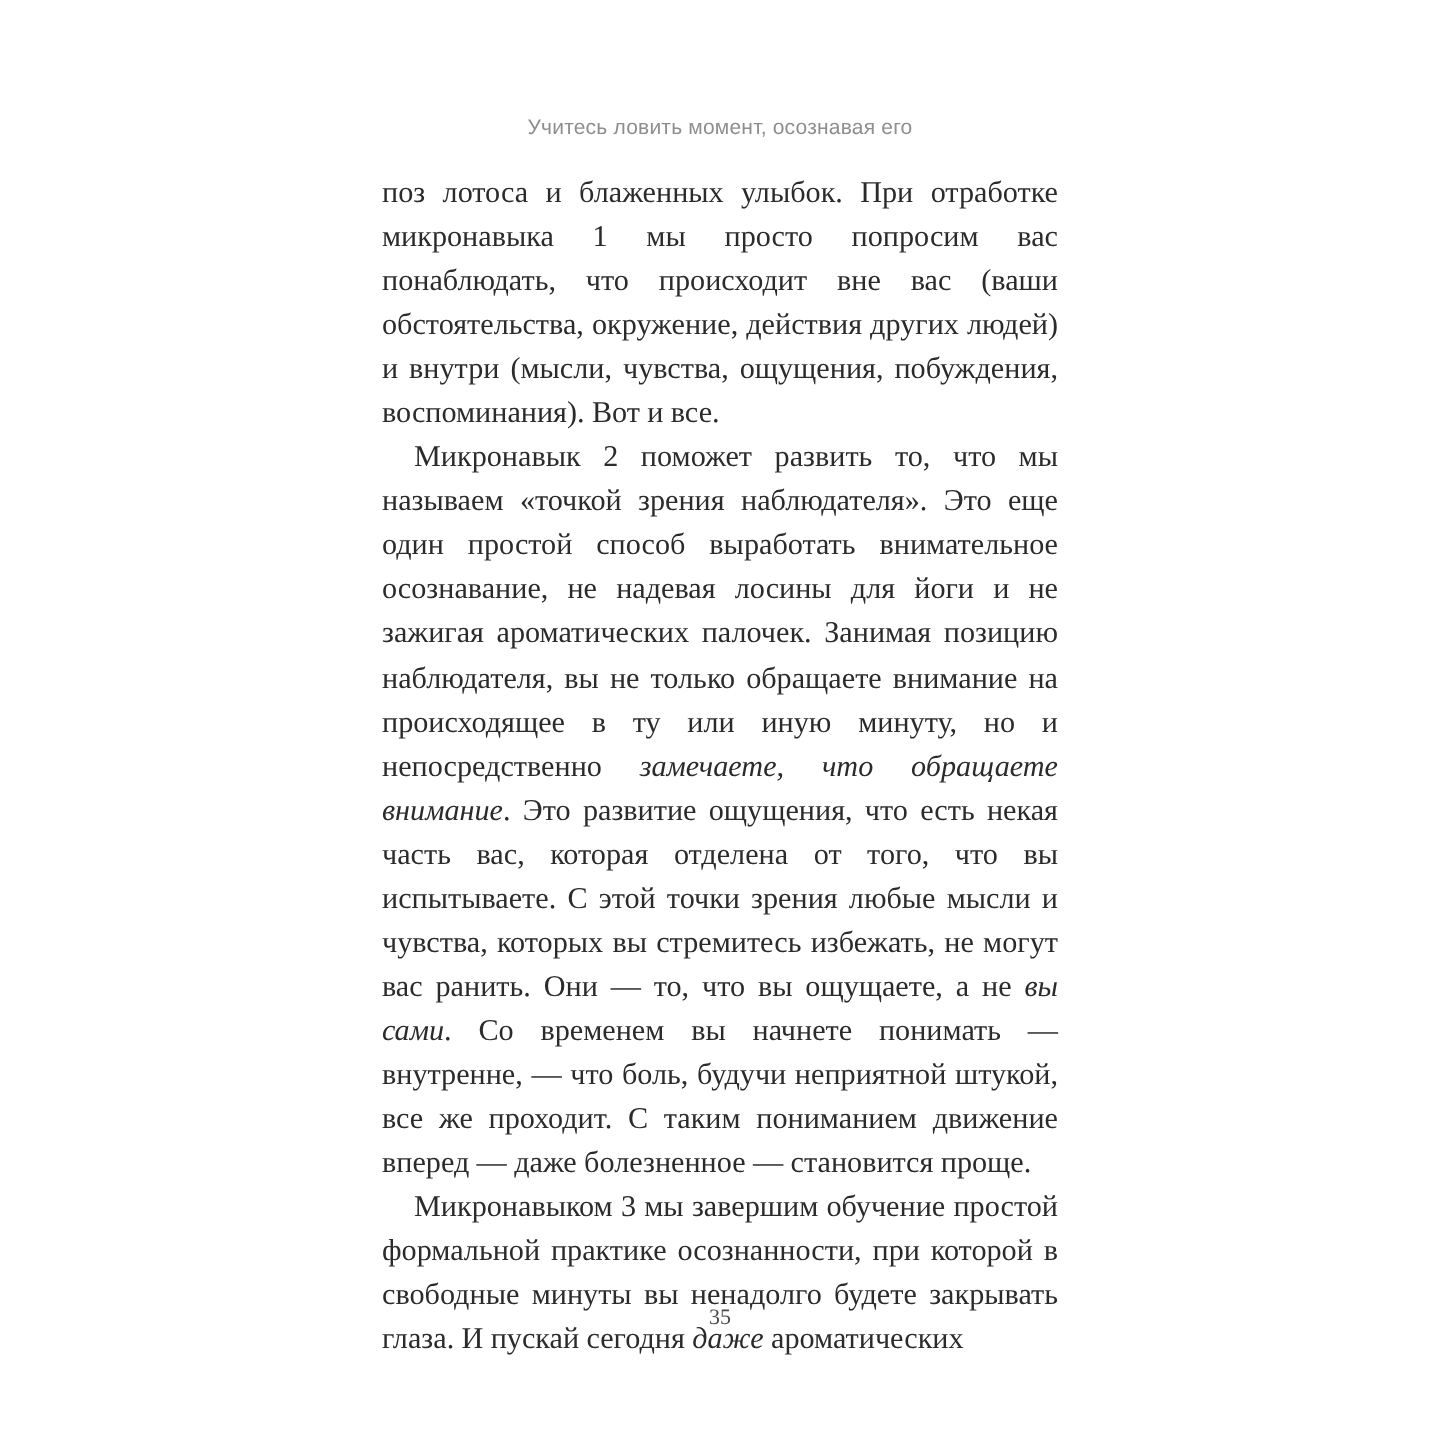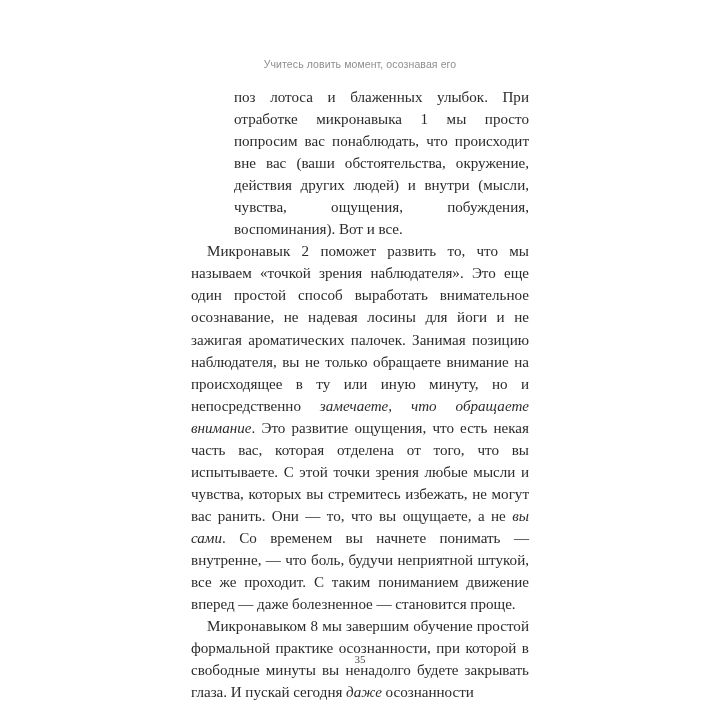--- a/index.html
+++ b/index.html
@@ -50,21 +50,20 @@
     line-height: 22.05px;
     color: #2b2b2d;
     text-indent: 16px;
     hyphens: manual;
     -webkit-hyphens: manual;
     word-spacing: -0.1px;
   }
 
   .para.first {
     text-indent: 0;
-    margin-left: 43px;
   }
 
   .para em {
     font-style: italic;
   }
 
   .folio {
     position: absolute;
     left: 0;
     right: 0;
@@ -78,18 +77,18 @@
 </head>
 <body>
 
 <div class="page">
 
   <div class="running-header">Учитесь ловить момент, осознавая его</div>
 
   <div class="text-block">
     <p class="para first" style="text-indent: 0px;"><span>поз лотоса и блаженных улыбок. При отработке микронавыка 1 мы просто попросим вас понаблюдать, что происходит вне вас (ваши обстоятельства, окружение, действия других людей) и внутри (мысли, чувства, ощущения, побуждения, воспоминания). Вот и все.</span></p>
     <p class="para"><span>Микронавык 2 поможет развить то, что мы называем «точкой зрения наблюдателя». Это еще один простой способ выработать внимательное осознавание, не надевая лосины для йоги и не зажигая ароматических палочек. Занимая позицию наблюдателя, вы не только обращаете внимание на происходящее в ту или иную минуту, но и непосредственно </span><em>замечаете, что обращаете внимание</em><span>. Это развитие ощущения, что есть некая часть вас, которая отделена от того, что вы испытываете. С этой точки зрения любые мысли и чувства, которых вы стремитесь избежать, не могут вас ранить. Они — то, что вы ощущаете, а не </span><em>вы сами</em><span>. Со временем вы начнете понимать — внутренне, — что боль, будучи неприятной штукой, все же проходит. С таким пониманием движение вперед — даже болезненное — становится проще.</span></p>
-    <p class="para"><span>Микронавыком 8 мы завершим обучение простой формальной практике осознанности, при которой в свободные минуты вы ненадолго будете закрывать глаза. И пускай сегодня </span><em>даже</em><span> осознанности</span></p>
+    <p class="para"><span>Микронавыком 3 мы завершим обучение простой формальной практике осознанности, при которой в свободные минуты вы ненадолго будете закрывать глаза. И пускай сегодня </span><em>даже</em><span> ароматических</span></p>
   </div>
 
   <div class="folio">35</div>
 
 </div>
 
 </body></html>

